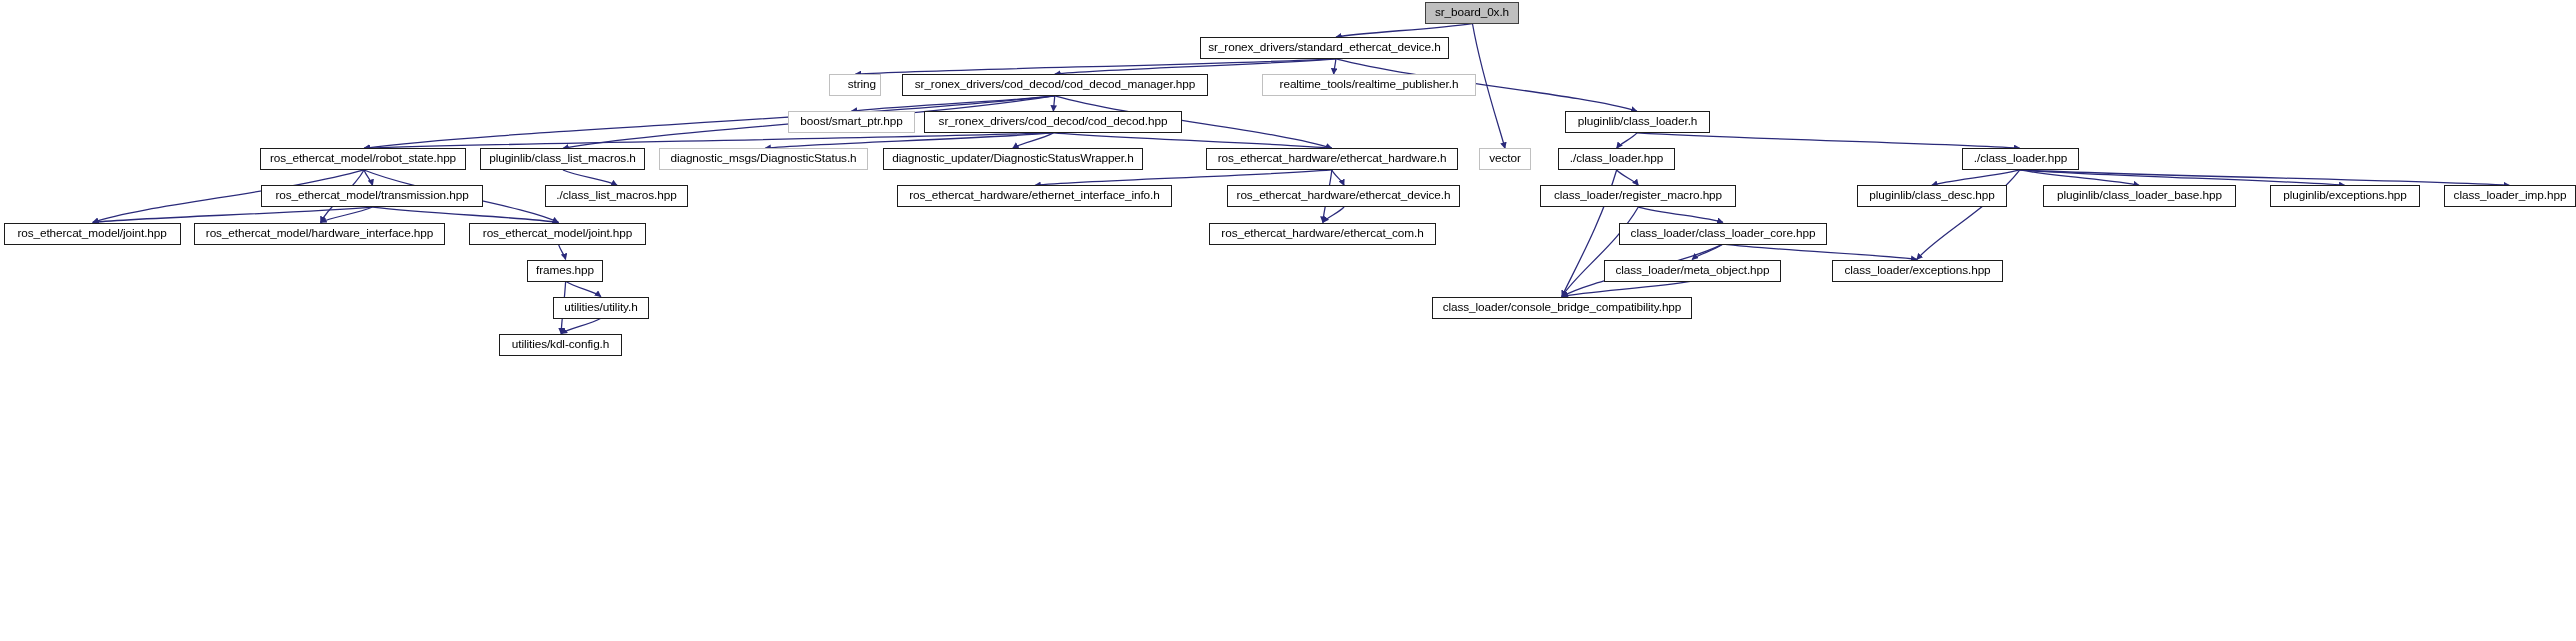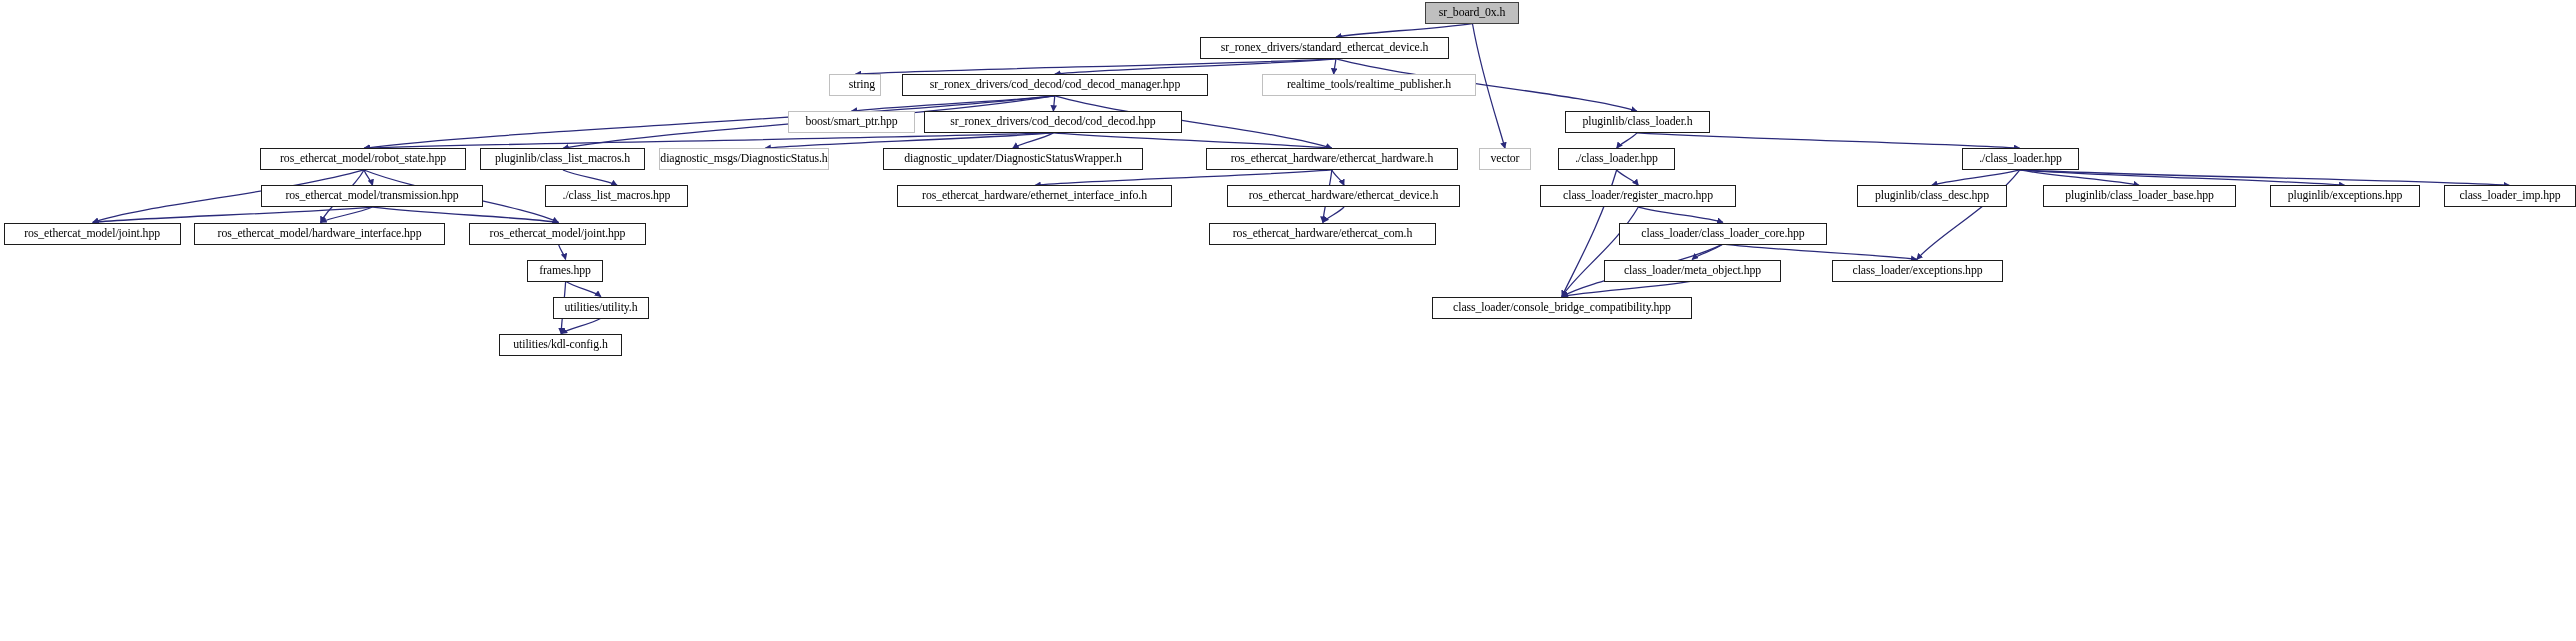--- a/index.html
+++ b/index.html
@@ -6,21 +6,21 @@
   html, body {
     margin: 0;
     padding: 0;
     background: #ffffff;
   }
   #graph {
     position: relative;
     width: 2576px;
     height: 641px;
     background: #ffffff;
-    font-family: Liberation Serif, serif;
+    font-family: Liberation Sans, sans-serif;
     overflow: hidden;
   }
   #edges {
     position: absolute;
     left: 0;
     top: 0;
     width: 2576px;
     height: 641px;
     pointer-events: none;
   }
@@ -136,21 +136,21 @@
       </div>
       <div class="node strong" style="left: 1565px; top: 111px; width: 145px;">
         <span>pluginlib/class_loader.h</span>
       </div>
       <div class="node strong" style="left: 260px; top: 148px; width: 206px;">
         <span>ros_ethercat_model/robot_state.hpp</span>
       </div>
       <div class="node strong" style="left: 480px; top: 148px; width: 165px;">
         <span>pluginlib/class_list_macros.h</span>
       </div>
-      <div class="node extern" style="left: 659px; top: 148px; width: 170px;">
+      <div class="node extern" style="left: 659px; top: 148px; width: 209px;">
         <span>diagnostic_msgs/DiagnosticStatus.h</span>
       </div>
       <div class="node strong" style="left: 883px; top: 148px; width: 260px;">
         <span>diagnostic_updater/DiagnosticStatusWrapper.h</span>
       </div>
       <div class="node strong" style="left: 1206px; top: 148px; width: 252px;">
         <span>ros_ethercat_hardware/ethercat_hardware.h</span>
       </div>
       <div class="node extern" style="left: 1479px; top: 148px; width: 52px;">
         <span>vector</span>

